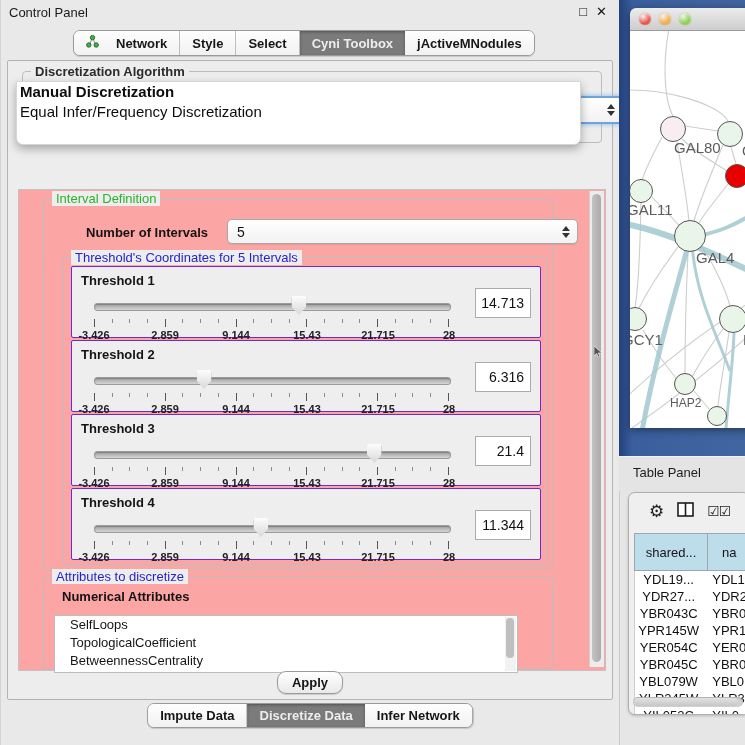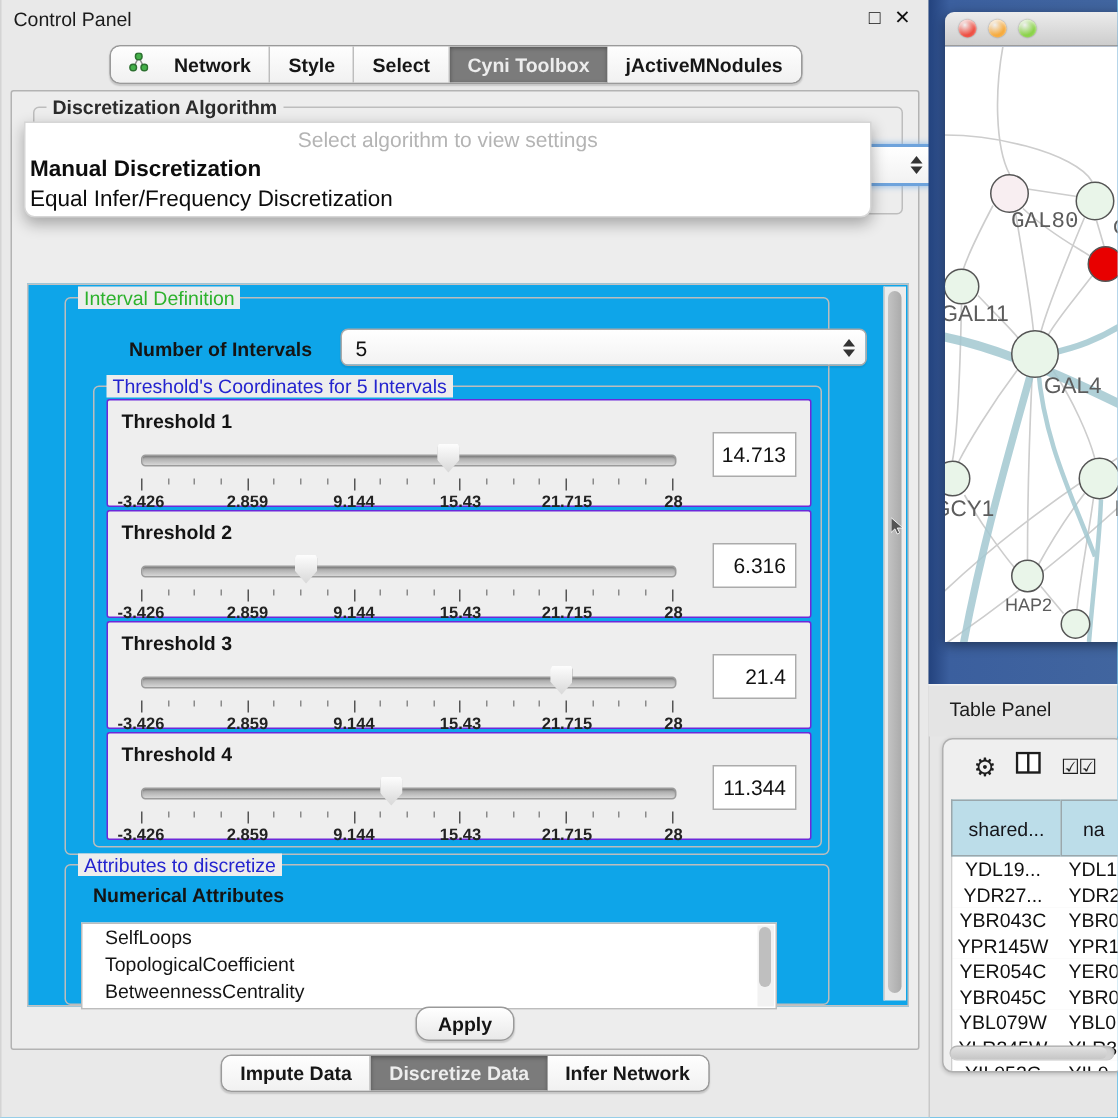--- a/index.html
+++ b/index.html
@@ -32,21 +32,21 @@
   .combo .spin i{display:block;width:0;height:0;border-left:4px solid transparent;border-right:4px solid transparent;}
   .combo .spin .up{border-bottom:5px solid #333;}
   .combo .spin .dn{border-top:5px solid #333;}
   .focus-ring{border:2px solid #6ea3dc;box-shadow:0 0 5px #86b6e6;}
   
   .popup{position:absolute;left:8px;top:20px;width:563px;height:62px;background:#fff;border:1px solid #d6d6d6;border-radius:0 0 7px 7px;box-shadow:0 4px 10px rgba(0,0,0,.30);z-index:30;}
   .popup-placeholder{font-size:14px;color:#b4b4b4;text-align:center;padding-top:3px;height:18px;}
   .popup-item{font-size:15px;color:#0d0d0d;padding:1px 3px;line-height:18px;}
   .popup-item.bold{font-weight:bold;}
   
-  .viewport{position:absolute;left:10px;top:128px;width:586px;height:480px;border:1px solid #c2c2c2;background:#0ea5e9;}
+  .viewport{position:absolute;left:10px;top:128px;width:586px;height:480px;border:1px solid #c2c2c2;background:#fca5a5;}
   .vscroll{position:absolute;right:1px;top:1px;width:14px;height:476px;background:#ececec;border-left:1px solid #d0d0d0;}
   .vscroll .thumb-v{position:absolute;left:2px;top:3px;width:9px;height:468px;border-radius:5px;background:linear-gradient(90deg,#c3c3c3,#ababab);}
   
   .num-label{position:absolute;font-size:13px;font-weight:bold;color:#141414;}
   .threshold-panel{position:absolute;left:8px;width:468px;height:70px;border:1px solid #6d28d9;background:#eeeeee;border-radius:2px;}
   .th-label{position:absolute;left:9px;top:6px;font-size:13px;font-weight:bold;color:#141414;}
   .slider-area{position:absolute;left:22px;top:28px;width:355px;height:40px;}
   .rail{position:absolute;left:0;top:8px;width:100%;height:6px;border-radius:3px;background:linear-gradient(#9e9e9e,#d6d6d6);border:1px solid #9b9b9b;box-shadow:inset 0 1px 1px rgba(0,0,0,.2);}
   .thumb{position:absolute;top:1px;width:15px;height:19px;transform:translateX(-50%);background:linear-gradient(#fdfdfd,#d8d8d8);clip-path:polygon(8% 0,92% 0,100% 12%,100% 55%,50% 100%,0 55%,0 12%);filter:drop-shadow(0 0 1px #777);}
   .ticks{position:absolute;left:0;top:24px;width:100%;height:9px;display:flex;justify-content:space-between;align-items:flex-start;}
@@ -133,21 +133,20 @@
         <span class="group-title gt-dark">Discretization Algorithm</span>
         <div class="combo focus-ring" style="left:8px;top:24px;width:558px;">
           <span class="spin">
               <i class="up"></i>
               <i class="dn"></i>
             </span>
         </div>
       </div>
 
       <div class="popup">
-        <div class="popup-placeholder">Select algorithm to view settings</div>
         <div class="popup-item bold">Manual Discretization</div>
         <div class="popup-item">Equal Infer/Frequency Discretization</div>
       </div>
 
 
       <div class="viewport">
 
         <div class="groupbox" style="left:24px;top:8px;width:508px;height:370px;">
           <span class="group-title gt-green">Interval Definition</span>
           <span class="num-label" style="left:42px;top:26px;">Number of Intervals</span>
@@ -405,21 +404,21 @@
           <div class="net-node" style="left: 87px; top: 90px; width: 26px; height: 26px; background: rgb(233, 245, 233);"></div>
           <div class="net-node" style="left: 95px; top: 133px; width: 24px; height: 24px; background: rgb(232, 0, 0);"></div>
           <div class="net-node" style="left: -1px; top: 148px; width: 24px; height: 24px; background: rgb(233, 245, 233);"></div>
           <div class="net-node" style="left: 44px; top: 189px; width: 32px; height: 32px; background: rgb(233, 245, 233);"></div>
           <div class="net-node" style="left: -7px; top: 276px; width: 24px; height: 24px; background: rgb(233, 245, 233);"></div>
           <div class="net-node" style="left: 89px; top: 274px; width: 28px; height: 28px; background: rgb(233, 245, 233);"></div>
           <div class="net-node" style="left: 44px; top: 342px; width: 22px; height: 22px; background: rgb(233, 245, 233);"></div>
           <div class="net-node" style="left: 77px; top: 375px; width: 20px; height: 20px; background: rgb(233, 245, 233);"></div>
         </div>
       <div class="net-labels">
-          <div class="net-label" style="left: 44px; top: 108px; font-size: 15px; font-family: Liberation Mono, monospace;">GAL80</div>
+          <div class="net-label" style="left: 44px; top: 108px; font-size: 15px;">GAL80</div>
           <div class="net-label" style="left: 112px; top: 112px; font-size: 14px;">GA</div>
           <div class="net-label" style="left: -3px; top: 170px; font-size: 15px;">GAL11</div>
           <div class="net-label" style="left: 66px; top: 218px; font-size: 15px;">GAL4</div>
           <div class="net-label" style="left: -8px; top: 300px; font-size: 15px;">GCY1</div>
           <div class="net-label" style="left: 113px; top: 300px; font-size: 15px;">H</div>
           <div class="net-label" style="left: 40px; top: 365px; font-size: 12px;">HAP2</div>
         </div>
     </div>
   </div>
 

